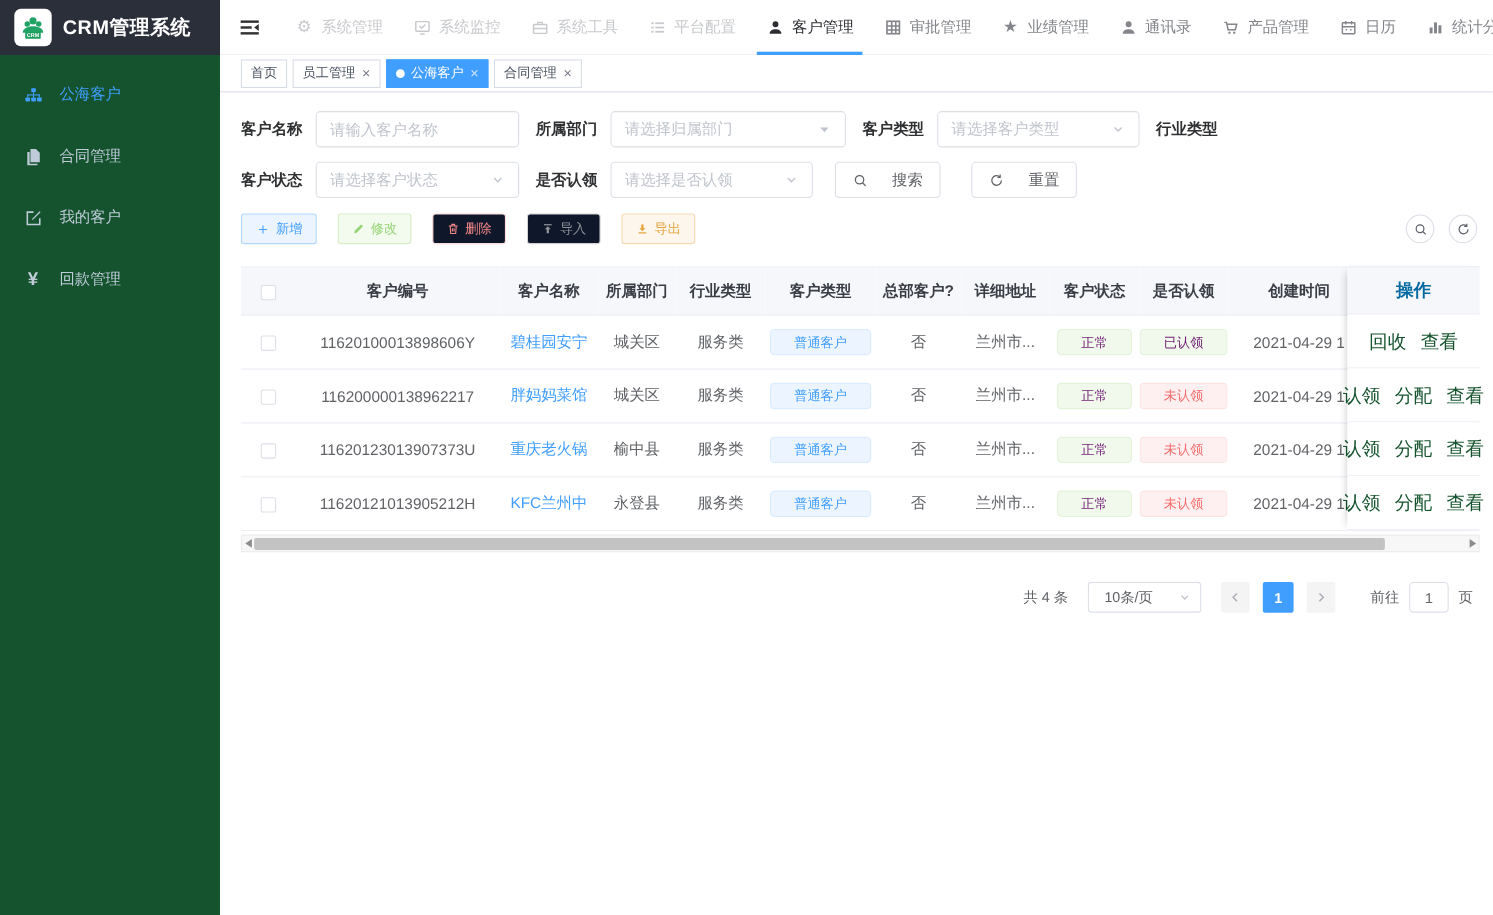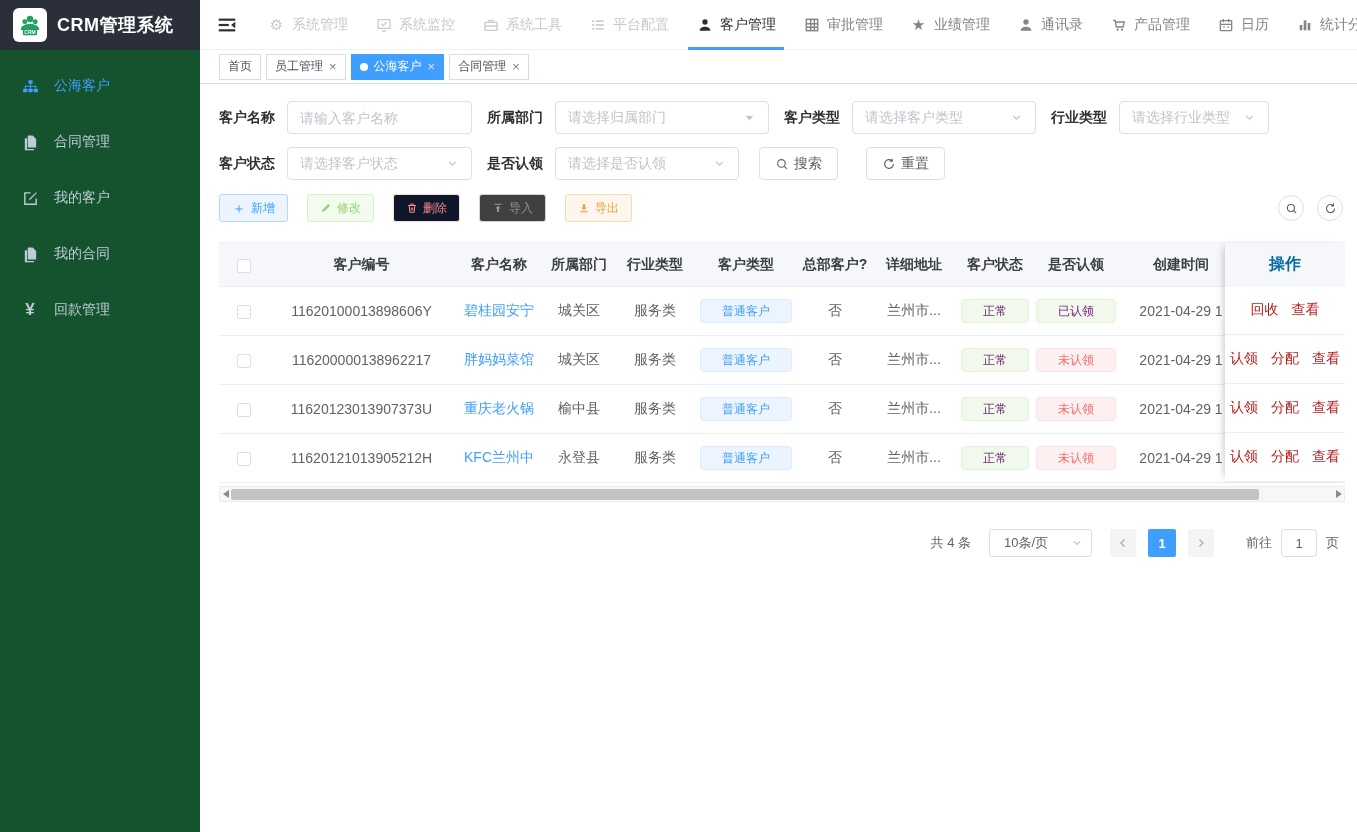--- a/index.html
+++ b/index.html
@@ -44,30 +44,30 @@
 
   .filter-row { display:flex; align-items:center; margin-bottom:13px; }
   .f-group { display:flex; align-items:center; margin-right:15px; }
   .f-label { font-size:14px; font-weight:700; color:#303133; margin-right:12px; white-space:nowrap; }
   .f-input, .f-select { height:33px; border:1px solid #dcdfe6; border-radius:4px; background:#fff; font-size:14px; padding:0 12px; color:#606266; }
   .f-input::placeholder { color:#c0c4cc; }
   .f-select { display:flex; align-items:center; justify-content:space-between; color:#c0c4cc; cursor:pointer; }
   .f-select .chev { color:#c0c4cc; display:inline-flex; }
   .f-select .chev svg { width:13px; height:13px; }
   .w185 { width:185px; } .w214 { width:214px; } .w184 { width:184px; } .w150 { width:150px; }
-  .btn-plain { height:33px; display:inline-flex; align-items:center; gap:5px; border:1px solid #dcdfe6; border-radius:4px; background:#fff; color:#606266; font-size:14px; padding:0 15px; cursor:pointer; margin-right:28px; white-space:nowrap; }
+  .btn-plain { height:33px; display:inline-flex; align-items:center; gap:22px; border:1px solid #dcdfe6; border-radius:4px; background:#fff; color:#606266; font-size:14px; padding:0 15px; cursor:pointer; margin-right:28px; white-space:nowrap; }
   .btn-plain svg { width:14px; height:14px; }
 
   .toolbar { display:flex; align-items:center; margin-top:14px; }
   .tbtn { height:28px; display:inline-flex; align-items:center; gap:5px; padding:0 12px; border-radius:3px; border:1px solid; font-size:12px; margin-right:19px; cursor:pointer; white-space:nowrap; }
   .tbtn svg { width:12px; height:12px; }
   .tbtn-add { color:#409eff; background:#ecf5ff; border-color:#b3d8ff; }
   .tbtn-edit { color:#95d475; background:#f3faee; border-color:#d8efc5; }
   .tbtn-del { color:#f78989; background:#0f172a; border-color:#fbdada; }
-  .tbtn-import { color:#909399; background:#404040; border-color:#d3d4d6; }
+  .tbtn-import { color:#909399; background:#0f172a; border-color:#d3d4d6; }
   .tbtn-export { color:#e6a23c; background:#fdf6ec; border-color:#f5dab1; }
   .plus-glyph { font-size:14px; line-height:1; }
   .circle-btns { margin-left:auto; display:flex; gap:13px; padding-right:2px; }
   .circle-btn { width:26px; height:26px; border-radius:50%; border:1px solid #dcdfe6; background:#fff; color:#5a5e66; display:flex; align-items:center; justify-content:center; cursor:pointer; }
   .circle-btn svg { width:13px; height:13px; }
 
   
   .table-wrap { position:relative; margin-top:20px; width:1126px; }
   .table-scroll { width:1126px; overflow:hidden; }
   table { border-collapse:collapse; table-layout:fixed; width:1207px; }
@@ -75,21 +75,21 @@
   tbody td { height:49px; border-bottom:1px solid #ebeef5; font-size:14px; color:#606266; text-align:center; white-space:nowrap; overflow:hidden; }
   .cb { display:inline-block; width:14px; height:14px; border:1px solid #dcdfe6; border-radius:2px; background:#fff; vertical-align:middle; cursor:pointer; }
   .cell-link { color:#409eff; cursor:pointer; text-decoration:none; }
   .tag { display:inline-block; height:24px; line-height:22px; padding:0 21px; font-size:12px; border:1px solid; border-radius:4px; }
   .tag-blue { color:#409eff; background:#ecf5ff; border-color:#d9ecff; }
   .tag-green { color:#701a75; background:#f0f9eb; border-color:#e1f3d8; }
   .tag-red { color:#f56c6c; background:#fef0f0; border-color:#fde2e2; }
   .fixed-op { position:absolute; top:0; right:0; width:120px; background:#fff; box-shadow:-5px 0 8px -5px rgba(0,0,0,.28); }
   .op-header { height:44px; background:#f5f7fa; border-top:1px solid #ebeef5; border-bottom:1px solid #ebeef5; display:flex; align-items:center; justify-content:center; font-size:16px; font-weight:700; color:#0369a1; }
   .op-cell { height:49px; border-bottom:1px solid #ebeef5; display:flex; align-items:center; justify-content:center; gap:13px; background:#fff; }
-  .op-link { color:#b91c1c; font-size:14px; cursor:pointer; white-space:nowrap; }
+  .op-link { color:#14532d; font-size:17px; cursor:pointer; white-space:nowrap; }
 
   
   .h-scrollbar { width:1126px; height:16px; margin-top:3px; background:#f7f7f7; border:1px solid #ececec; display:flex; align-items:center; }
   .sb-arrow { width:11px; height:100%; display:flex; align-items:center; justify-content:center; cursor:pointer; }
   .tri-left { width:0; height:0; border-style:solid; border-width:4px 6px 4px 0; border-color:transparent #8c8c8c transparent transparent; }
   .tri-right { width:0; height:0; border-style:solid; border-width:4px 0 4px 6px; border-color:transparent transparent transparent #8c8c8c; }
   .sb-thumb { height:11px; width:1028px; background:#c3c3c3; border-radius:2px; cursor:pointer; }
   .sb-space { flex:1; }
 
   
@@ -155,29 +155,20 @@
       <div class="side-item">
         <span class="side-icon">
           <svg viewBox="0 0 24 24" fill="none" stroke="currentColor" stroke-width="2">
               <path d="M20 12v8H4V4h8"></path>
               <path d="M10 14l1.5-.4L21 4.2 19.8 3 10.4 12.5z" fill="currentColor" stroke="none"></path>
             </svg>
         </span>
         <span>我的客户</span>
       </div>
       <div class="side-item">
-        <span class="side-icon">
-          <svg viewBox="0 0 24 24" fill="currentColor">
-              <path d="M8 2h7l5 5v12H8z"></path>
-              <path d="M4 6h3v15h10v2H4z"></path>
-            </svg>
-        </span>
-        <span>我的合同</span>
-      </div>
-      <div class="side-item">
         <span class="side-icon yen-glyph">¥</span>
         <span>回款管理</span>
       </div>
     </nav>
   </aside>
 
   <div class="main">
 
     <header class="navbar">
       <span class="hamburger">
@@ -330,28 +321,20 @@
             <span>请选择客户类型</span>
             <span class="chev">
               <svg viewBox="0 0 24 24" fill="none" stroke="currentColor" stroke-width="2.4">
                   <path d="M6 9l6 6 6-6"></path>
                 </svg>
             </span>
           </div>
         </div>
         <div class="f-group" style="margin-right:0;">
           <span class="f-label">行业类型</span>
-          <div class="f-select w150">
-            <span>请选择行业类型</span>
-            <span class="chev">
-              <svg viewBox="0 0 24 24" fill="none" stroke="currentColor" stroke-width="2.4">
-                  <path d="M6 9l6 6 6-6"></path>
-                </svg>
-            </span>
-          </div>
         </div>
       </div>
 
       <div class="filter-row" style="margin-bottom:0;">
         <div class="f-group">
           <span class="f-label">客户状态</span>
           <div class="f-select w185">
             <span>请选择客户状态</span>
             <span class="chev">
               <svg viewBox="0 0 24 24" fill="none" stroke="currentColor" stroke-width="2.4">

